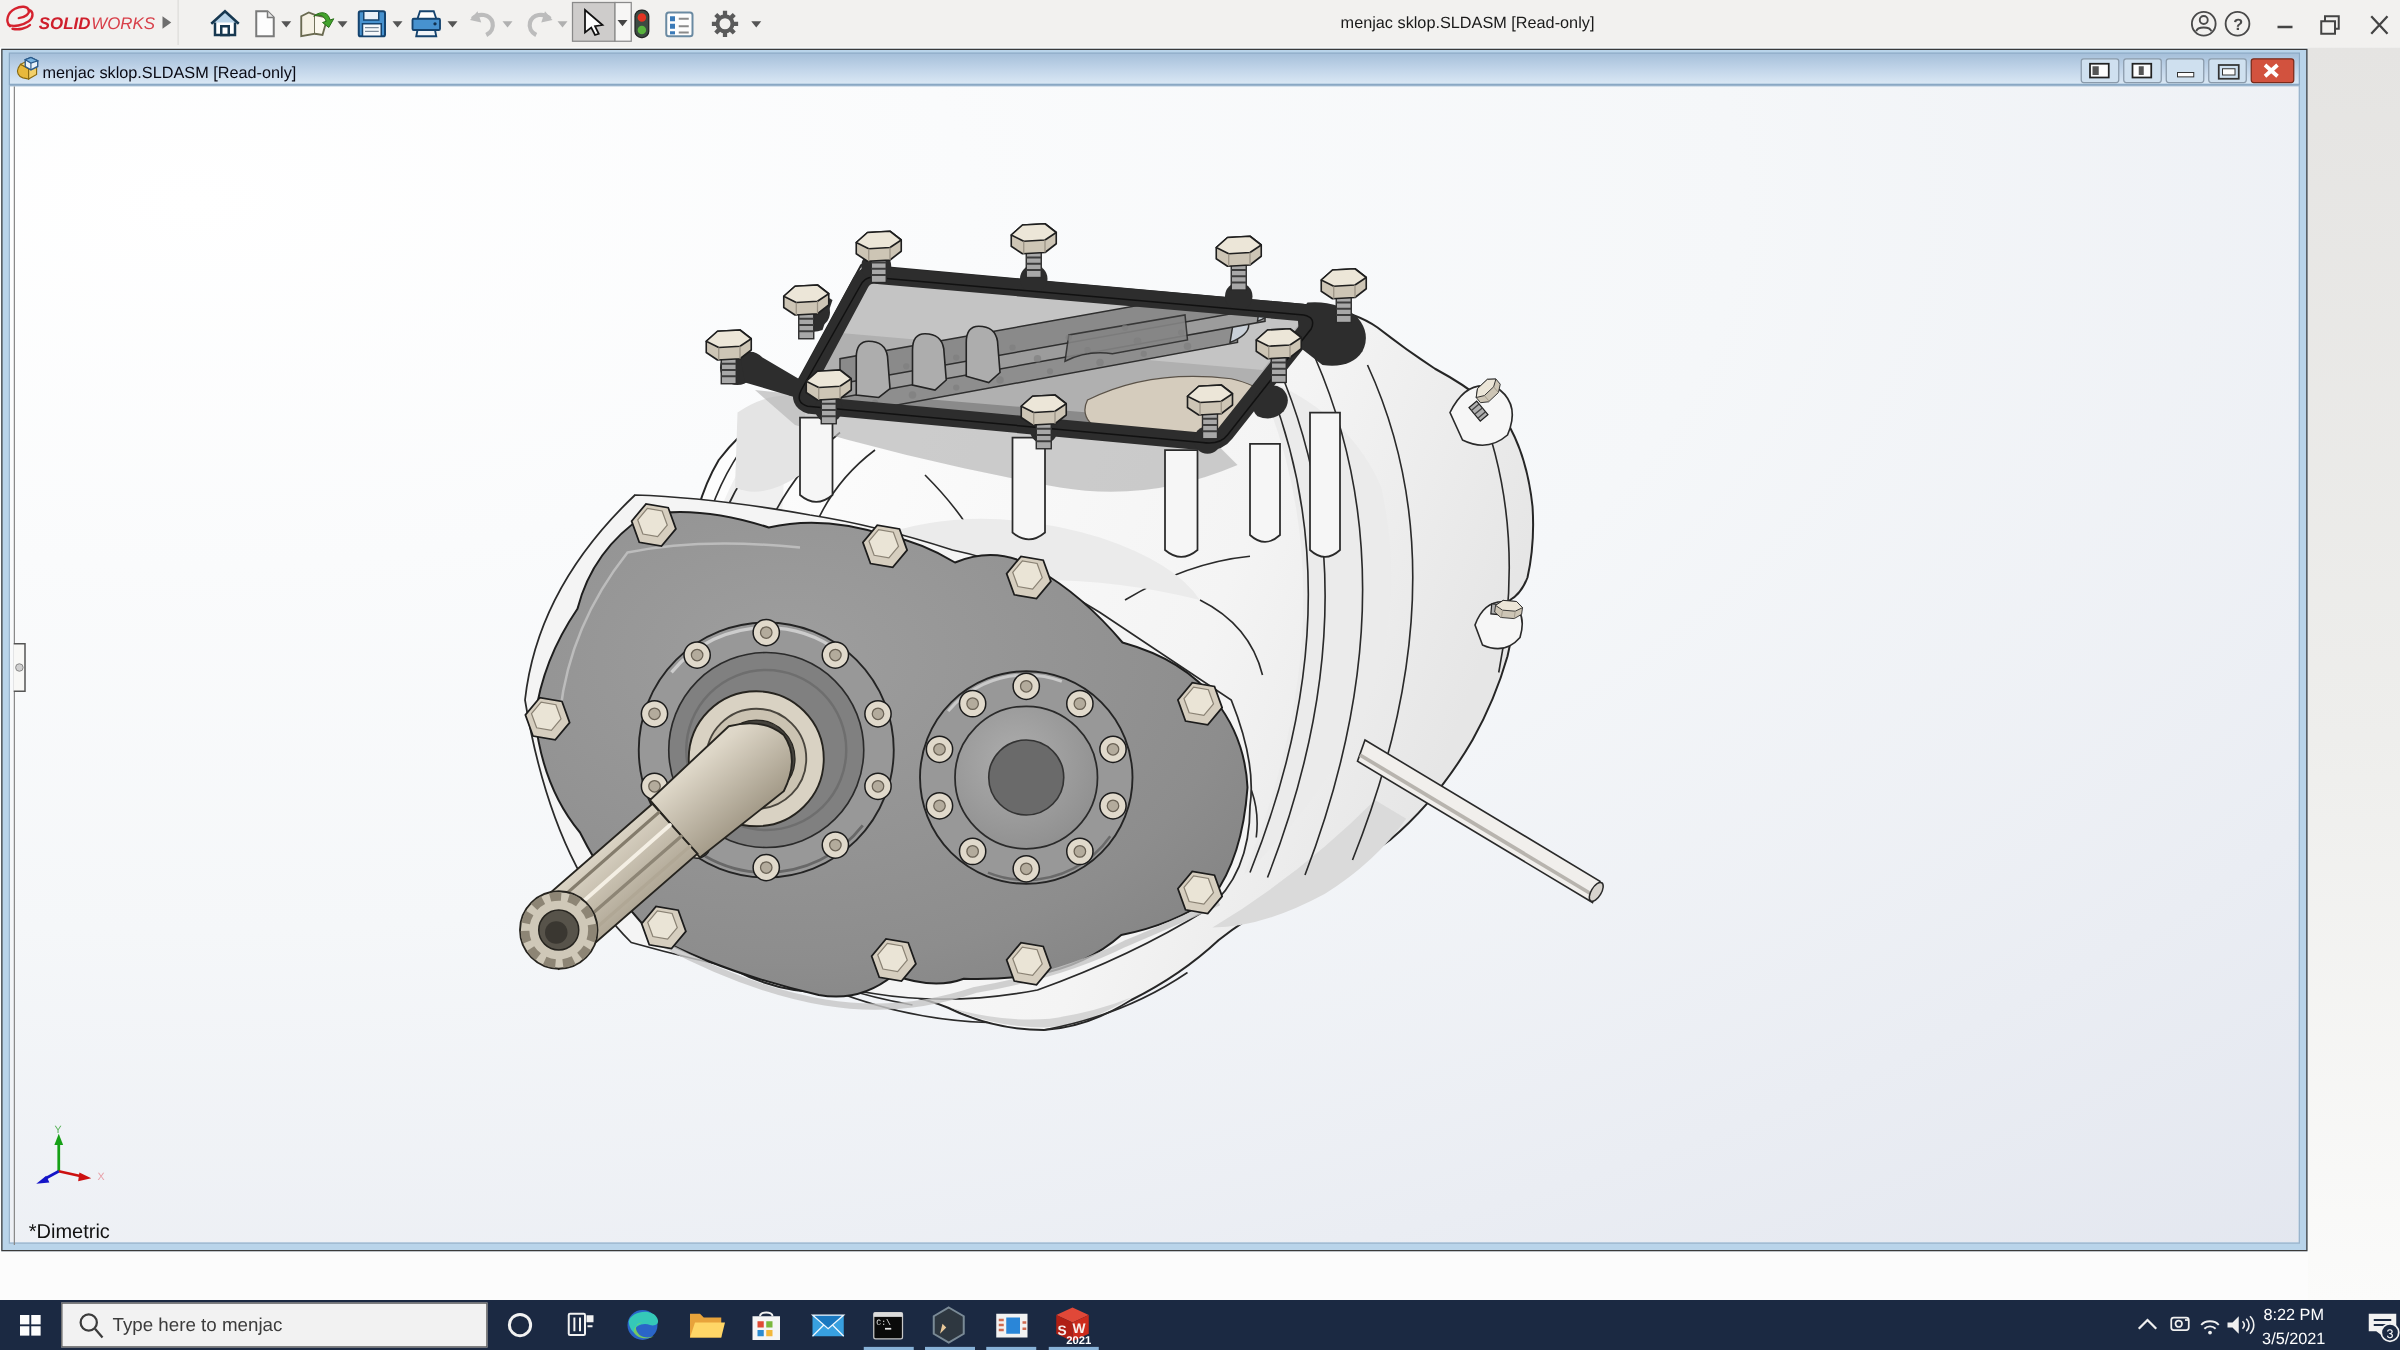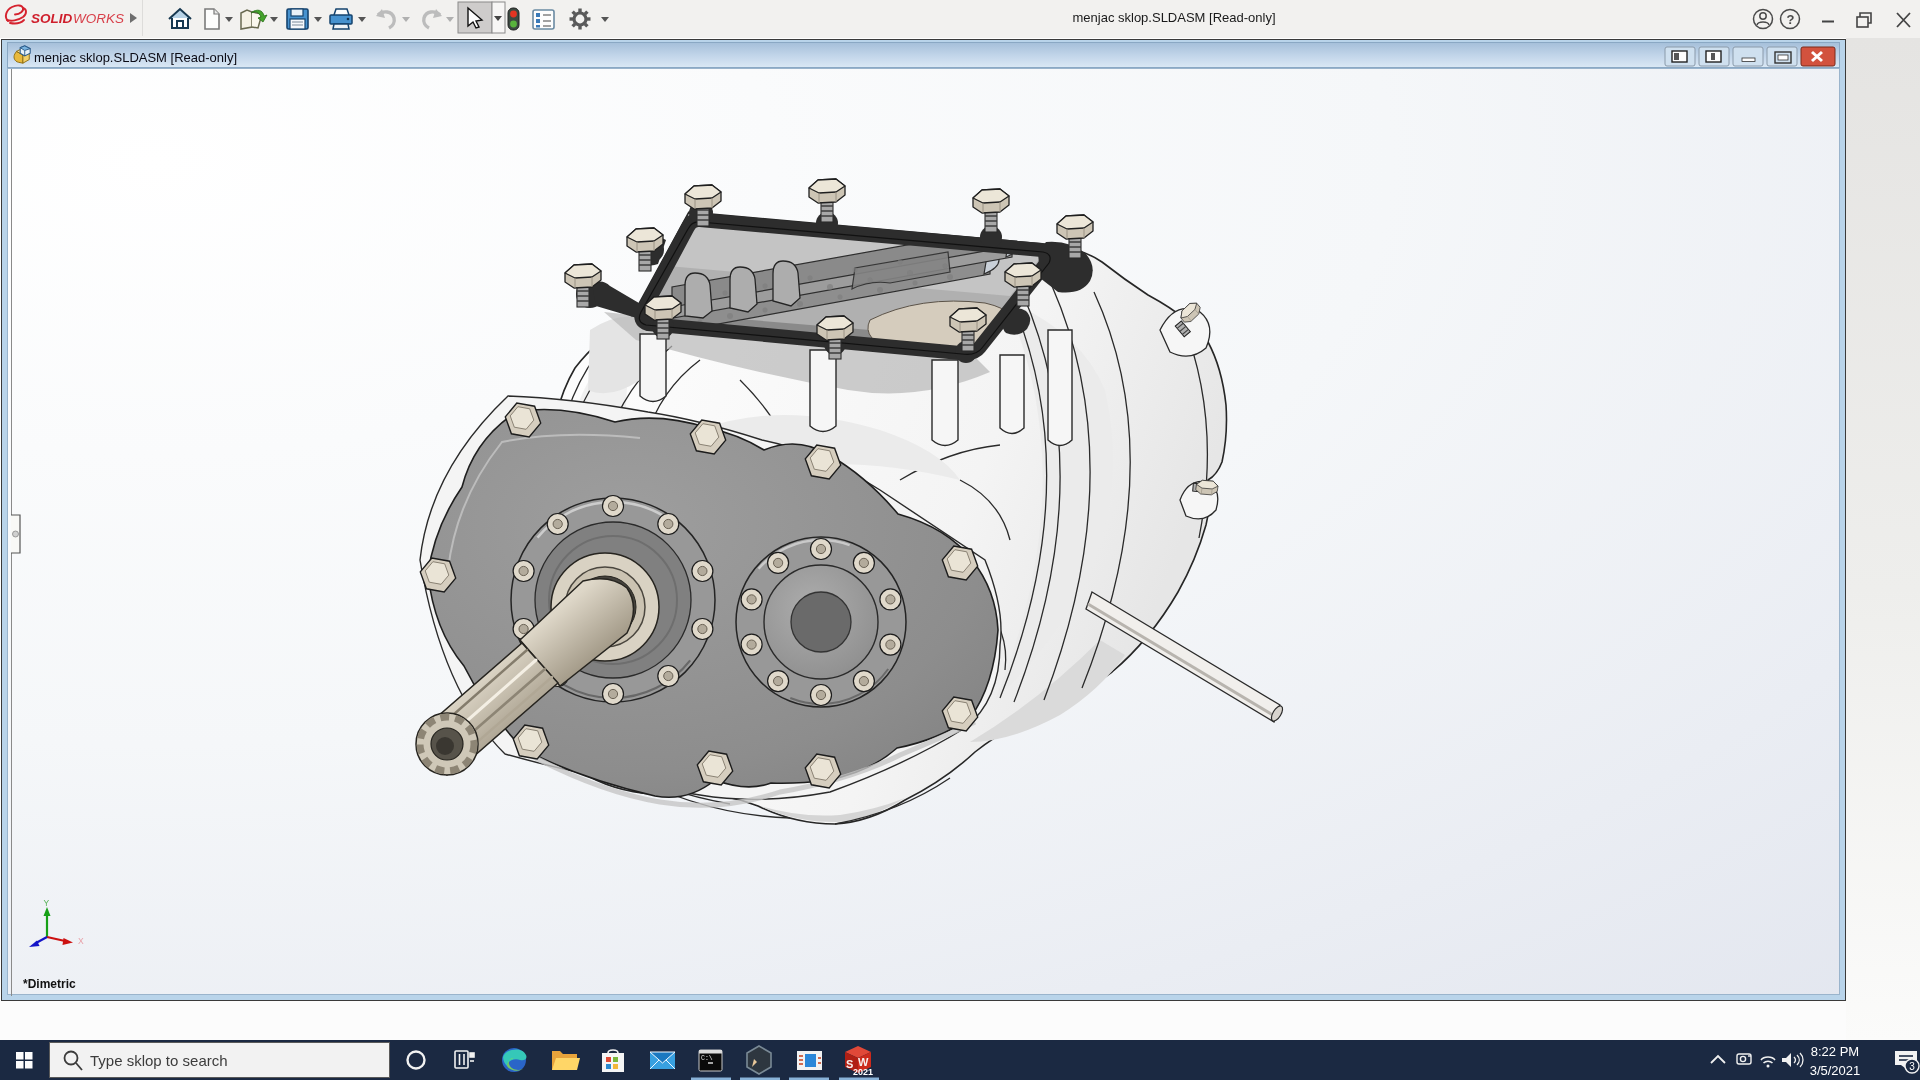--- a/index.html
+++ b/index.html
@@ -6,21 +6,21 @@
   html,body { width:1920px; height:1080px; overflow:hidden; font-family:"Liberation Sans", sans-serif; }
   body { position:relative; background:#ffffff; }
   #appbar { position:absolute; left:0; top:0; width:1920px; height:38px; background:#f2f1ef;padding-left:48px; }
   #apptitle { position:absolute; top:10px; left:1024px; width:300px; text-align:center; font-size:13px; color:#1a1a1a; }
   #rightstrip { position:absolute; left:1846px; top:38px; width:74px; height:1002px; background:linear-gradient(#e5e4e2, #eeeeec 55%, #fbfbfa); }
   #belowwin { position:absolute; left:0; top:1000px; width:1846px; height:40px; background:#fcfcfc; }
   #docwin { position:absolute; left:1px; top:39px; width:1845px; height:962px; background:#b9d4ea; border:1px solid #3a3a3a; }
   #doctitle { position:absolute; left:5px; top:2px; width:1833px; height:26px; background:linear-gradient(#a6c0da, #c3d6ea 55%, #d9e7f4); border:1px solid #8aa8c4; }
   #doctitletext { position:absolute; left:26px; top:7px; font-size:13px; color:#0a0a14; }
   #viewport { position:absolute; left:5px; top:28px; width:1833px; height:927px; background:radial-gradient(150% 140% at 8% 10%, #ffffff 0%, #f5f7f9 45%, #dfe3ed 100%); border:1px solid #9ab4cc; }
-  #dimetric { position:absolute; left:15px; top:908px; font-size:12px; font-weight:bold; color:#111; }
+  #dimetric { position:absolute; left:15px; top:908px; font-size:16px; font-weight:normal; color:#111; }
   #taskbar { position:absolute; left:0; top:1040px; width:1920px; height:40px; background:#1b2942; }
   #searchbox { position:absolute; left:49px; top:2px; width:341px; height:36px; background:#f2f2f2; border:1px solid #5a5a5a; }
   #searchtext { position:absolute; left:40px; top:9px; font-size:15px; color:#3c3c3c; }
 </style>
 </head>
 <body>
 
 <div id="appbar">
   <svg width="1920" height="38" style="position:absolute;left:0;top:0">
 
@@ -702,15 +702,15 @@
         <circle cx="1912" cy="1066" r="7" fill="#1b2942" stroke="#f2f2f2" stroke-width="1.4"></circle>
         <text x="1912" y="1070" font-size="10" fill="#fff" text-anchor="middle">3</text>
       </g>
     </g>
   </svg>
   <div id="searchbox">
     <svg width="30" height="30" style="position:absolute;left:8px;top:2px">
       <circle cx="13" cy="13" r="6.5" fill="none" stroke="#3c3c3c" stroke-width="1.8"></circle>
       <line x1="18" y1="18" x2="24" y2="25" stroke="#3c3c3c" stroke-width="1.8"></line>
     </svg>
-    <div id="searchtext">Type sklop to search</div>
+    <div id="searchtext">Type here to menjac</div>
   </div>
 </div>
 
 </body></html>

